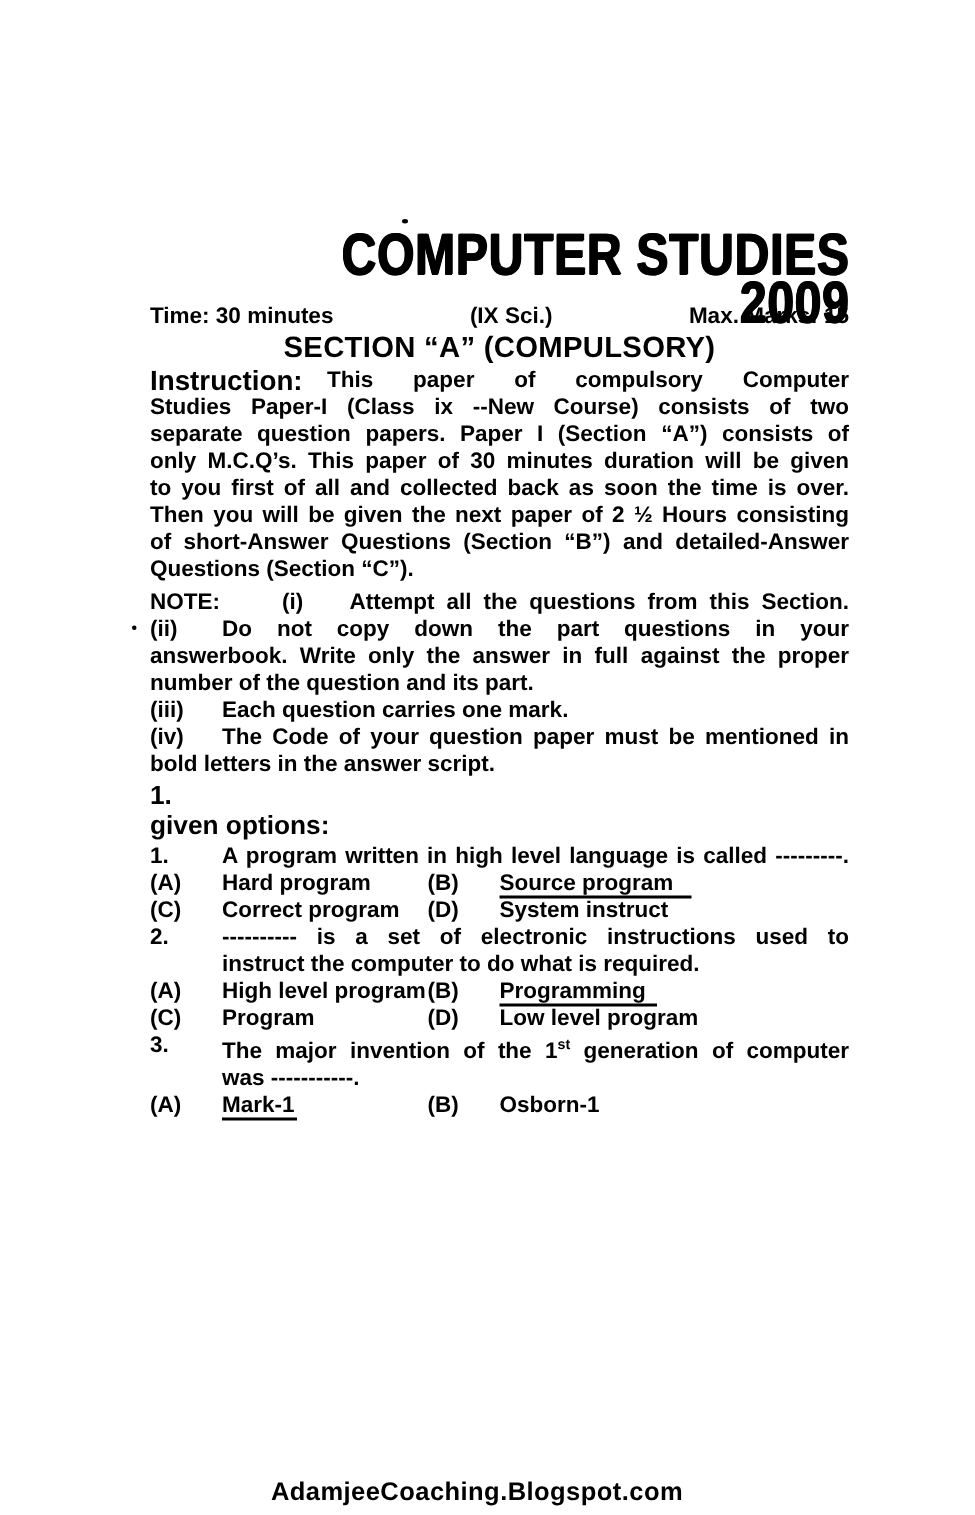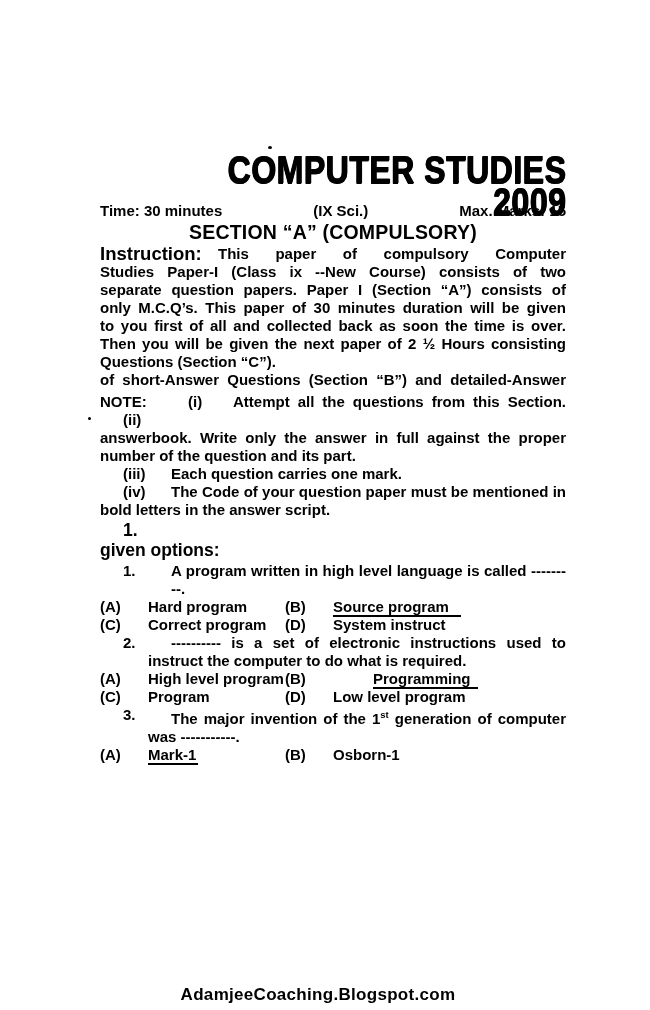--- a/index.html
+++ b/index.html
@@ -28,37 +28,37 @@
   
   .para{margin-top:3px;}
   .fl{display:flex;font-size:15px;line-height:18px;}
   .bl{font-size:15px;line-height:18px;}
   .jfull{text-align:justify;text-align-last:justify;}
   .rest{flex:1 1 auto;text-align:justify;text-align-last:justify;}
   .grow{flex:1 1 auto;}
   .lead-instr{flex:0 0 118px;font-size:18.5px;line-height:18px;}
   .lead-note{flex:0 0 88px;font-size:15px;line-height:18px;}
   .lead-i{flex:0 0 45px;}
-  .lead-num{flex:0 0 48px;margin-left:23px;}
+  .lead-num{flex:0 0 48px;}
   .note{margin-top:4px;}
   .ind{padding-left:48px;}
 
   
   .heading{margin-top:2px;margin-bottom:2px;}
   .heading .fl,.heading .bl{font-size:17.5px;line-height:19.5px;}
   .heading .lead-num{flex:0 0 48px;}
 
   
   .orow{display:flex;font-size:15px;line-height:18px;}
   .oc1{flex:0 0 48px;}
   .oc2{flex:0 0 137px;}
   .oc4{flex:1 1 auto;}
   .u{border-bottom:2px solid #000;}
   .pr10{padding-right:12px;}
-  .pr6{padding-right:7px;margin-left:40px;}
+  .pr6{padding-right:7px;}
   .pr2{padding-right:2px;}
   .sup{font-size:9.5px;vertical-align:6px;letter-spacing:0;}
 
   
   .footer{
     position:absolute;left:0;width:636px;bottom:6px;text-align:center;
     font-size:17px;line-height:18px;letter-spacing:0.3px;
   }
 
   
@@ -90,32 +90,33 @@
   <div class="para">
     <div class="fl">
       <span class="lead-instr">Instruction:</span>
       <span class="rest">This paper of compulsory Computer</span>
     </div>
     <div class="bl jfull">Studies Paper-I (Class ix --New Course) consists of two</div>
     <div class="bl jfull">separate question papers. Paper I (Section “A”) consists of</div>
     <div class="bl jfull">only M.C.Q’s. This paper of 30 minutes duration will be given</div>
     <div class="bl jfull">to you first of all and collected back as soon the time is over.</div>
     <div class="bl jfull">Then you will be given the next paper of 2 ½ Hours consisting</div>
+    <div class="bl jfull">of short-Answer Questions (Section “B”) and detailed-Answer</div>
     <div class="bl">Questions (Section “C”).</div>
-    <div class="bl jfull">of short-Answer Questions (Section “B”) and detailed-Answer</div>
   </div>
 
   <div class="para note">
     <div class="fl">
       <span class="lead-note">NOTE:</span>
       <span class="lead-i">(i)</span>
       <span class="rest">Attempt all the questions from this Section.</span>
     </div>
     <div class="fl">
       <span class="lead-num">(ii)</span>
+      <span class="rest">Do not copy down the part questions in your</span>
     </div>
     <div class="bl jfull">answerbook. Write only the answer in full against the proper</div>
     <div class="bl">number of the question and its part.</div>
     <div class="fl">
       <span class="lead-num">(iii)</span>
       <span class="grow">Each question carries one mark.</span>
     </div>
     <div class="fl">
       <span class="lead-num">(iv)</span>
       <span class="rest">The Code of your question paper must be mentioned in</span>

